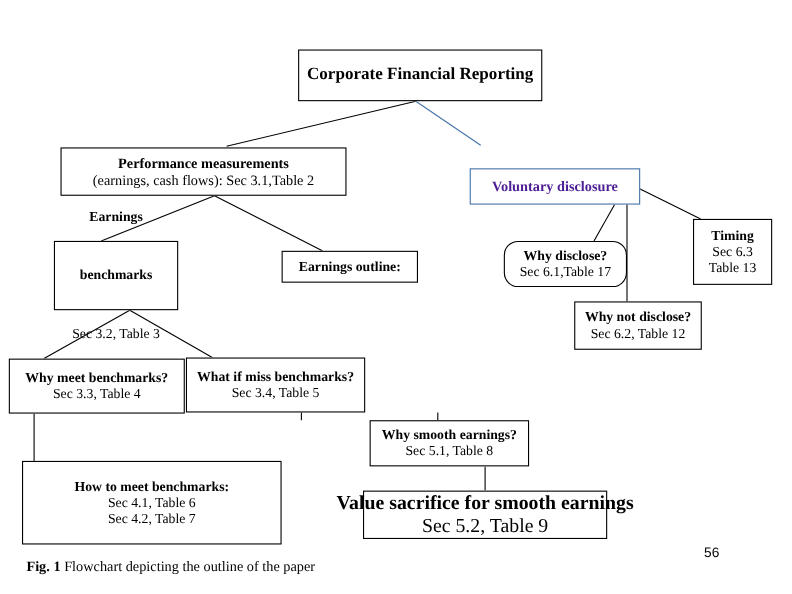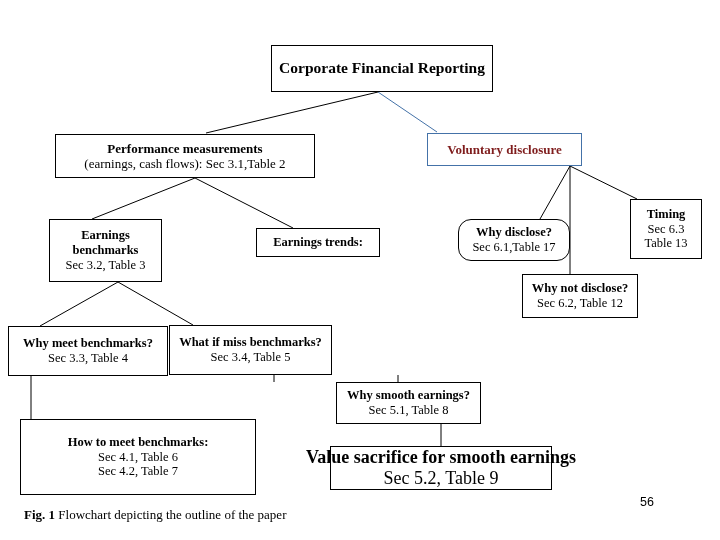--- a/index.html
+++ b/index.html
@@ -45,21 +45,22 @@
     padding: 2px 4px;
   }
   .node .ln {
     display: block;
     white-space: nowrap;
   }
   .b { font-weight: bold; }
   .r { font-weight: normal; }
   .node.blue {
     border-color: #4472a8;
-    color: #7f1d1d;
+    color: #4c1d95;
+    margin-top: 20px;
   }
   #title-node {
     left: 271px;
     top: 45px;
     width: 222px;
     height: 47px;
     font-size: 15.5px;
   }
   #performance-node {
     left: 55px;
@@ -74,20 +75,21 @@
     width: 155px;
     height: 33px;
     font-size: 13px;
   }
   #earnings-benchmarks-node {
     left: 49px;
     top: 219px;
     width: 113px;
     height: 63px;
     font-size: 12.5px;
+    gap: 38px;
   }
   #earnings-trends-node {
     left: 256px;
     top: 228px;
     width: 124px;
     height: 29px;
     font-size: 12.5px;
   }
   #why-disclose-node {
     left: 458px;
@@ -207,21 +209,21 @@
     <span class="ln b">Voluntary disclosure</span>
   </div>
 
   <div class="node" id="earnings-benchmarks-node">
     <span class="ln b">Earnings</span>
     <span class="ln b">benchmarks</span>
     <span class="ln r">Sec 3.2, Table 3</span>
   </div>
 
   <div class="node" id="earnings-trends-node">
-    <span class="ln b">Earnings trends:</span>
+    <span class="ln b">Earnings outline:</span>
   </div>
 
   <div class="node" id="why-disclose-node">
     <span class="ln b">Why disclose?</span>
     <span class="ln r">Sec 6.1,Table 17</span>
   </div>
 
   <div class="node" id="timing-node">
     <span class="ln b">Timing</span>
     <span class="ln r">Sec 6.3</span>

